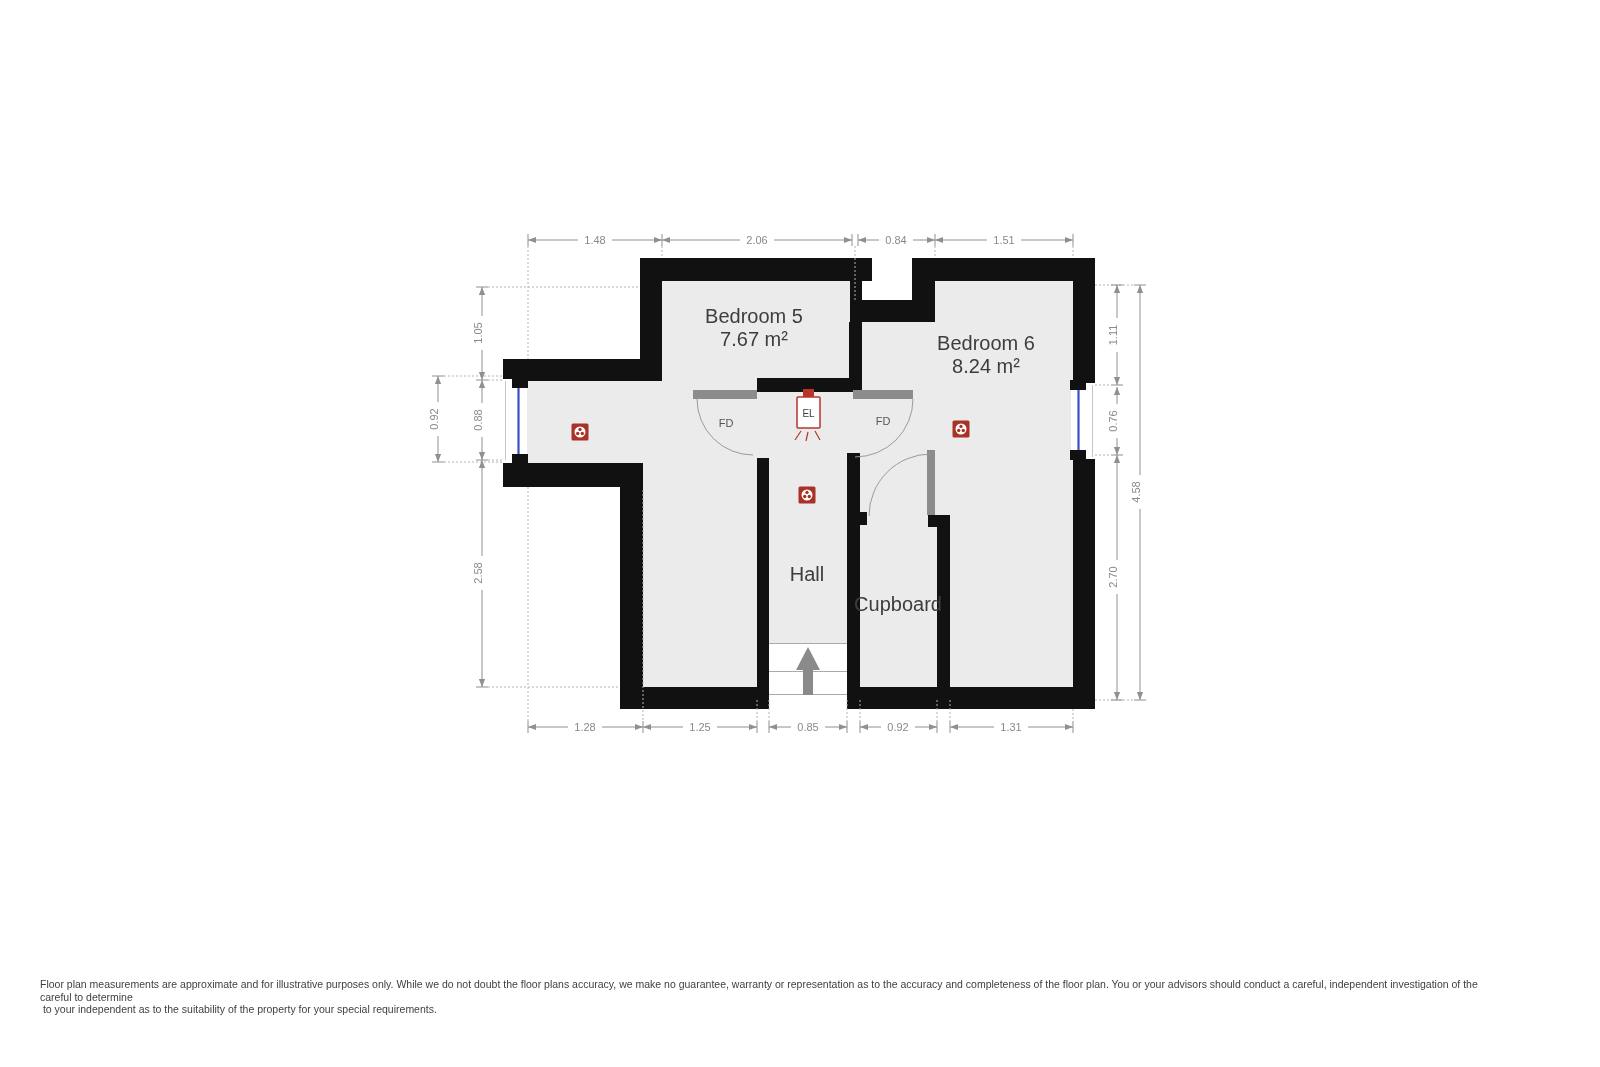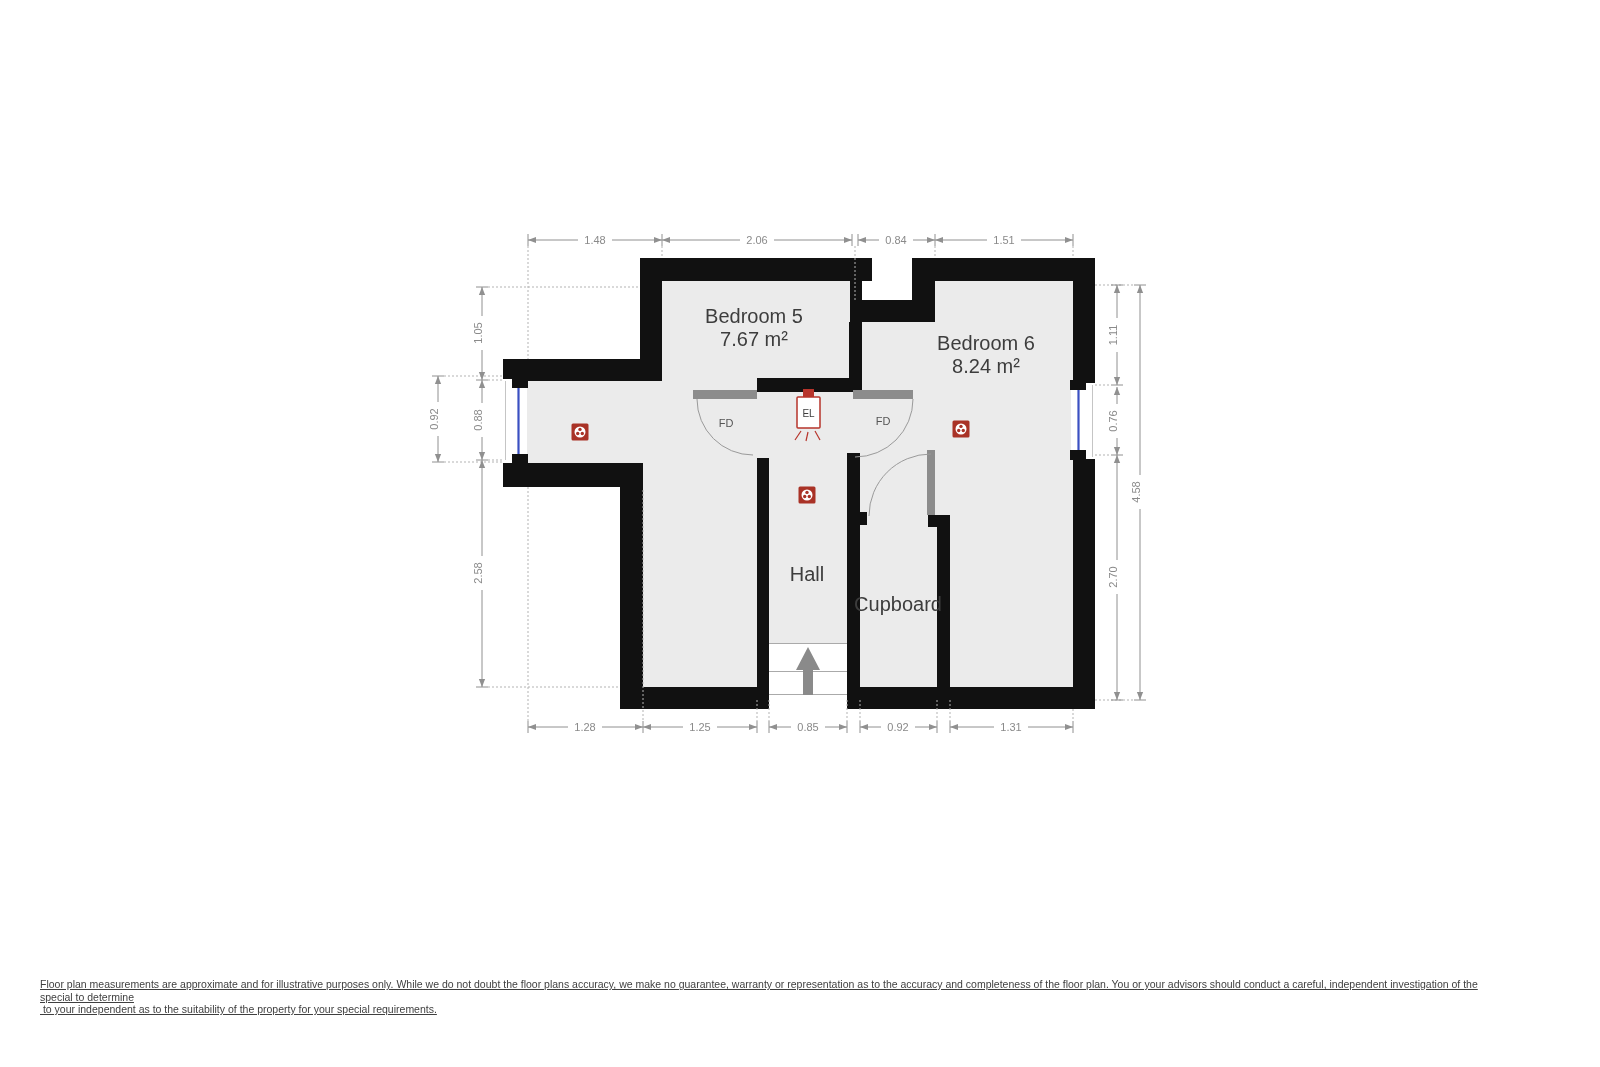--- a/index.html
+++ b/index.html
@@ -8,21 +8,21 @@
   .room-label{font-size:20px;fill:#3d3d3d;text-anchor:middle;}
   .dim-label{font-size:11px;fill:#8a8a8a;text-anchor:middle;}
   .small-label{font-size:11px;fill:#555555;text-anchor:middle;}
   .el-label{font-size:10px;fill:#3d3d3d;text-anchor:middle;}
   .dimline{stroke:#909090;stroke-width:1;fill:none;}
   .tick{stroke:#909090;stroke-width:1;}
   .ext{stroke:#b3b3b3;stroke-width:1;stroke-dasharray:2 2;fill:none;}
   .arc{stroke:#9a9a9a;stroke-width:1;fill:none;}
   .chip{fill:#ffffff;}
   #disclaimer{position:absolute;left:40px;top:978px;color:#3f3f3f;font-size:10.5px;line-height:12.6px;}
-  #disclaimer div{white-space:pre;text-decoration:underline;}
+  #disclaimer div{white-space:pre;}
 </style>
 </head>
 <body>
 
 
 
 <svg id="plan" width="1600" height="1067" viewBox="0 0 1600 1067">
   <defs>
     <marker id="arr" viewBox="0 0 10 10" markerWidth="9" markerHeight="9" refX="9" refY="5" orient="auto-start-reverse" markerUnits="userSpaceOnUse">
       <path d="M0,1.5 L9,5 L0,8.5 z" fill="#909090"></path>
@@ -252,18 +252,18 @@
     <text class="dim-label" x="700" y="731">1.25</text>
     <text class="dim-label" x="808" y="731">0.85</text>
     <text class="dim-label" x="898" y="731">0.92</text>
     <text class="dim-label" x="1011" y="731">1.31</text>
   </g>
 </svg>
 
 
 <div id="disclaimer">
   <div>Floor plan measurements are approximate and for illustrative purposes only. While we do not doubt the floor plans accuracy, we make no guarantee, warranty or representation as to the accuracy and completeness of the floor plan. You or your advisors should conduct a careful, independent investigation of the</div>
-  <div>special to determine</div>
+  <div>careful to determine</div>
   <div> to your independent as to the suitability of the property for your special requirements.</div>
 </div>
 
 
 
 
 </body></html>

